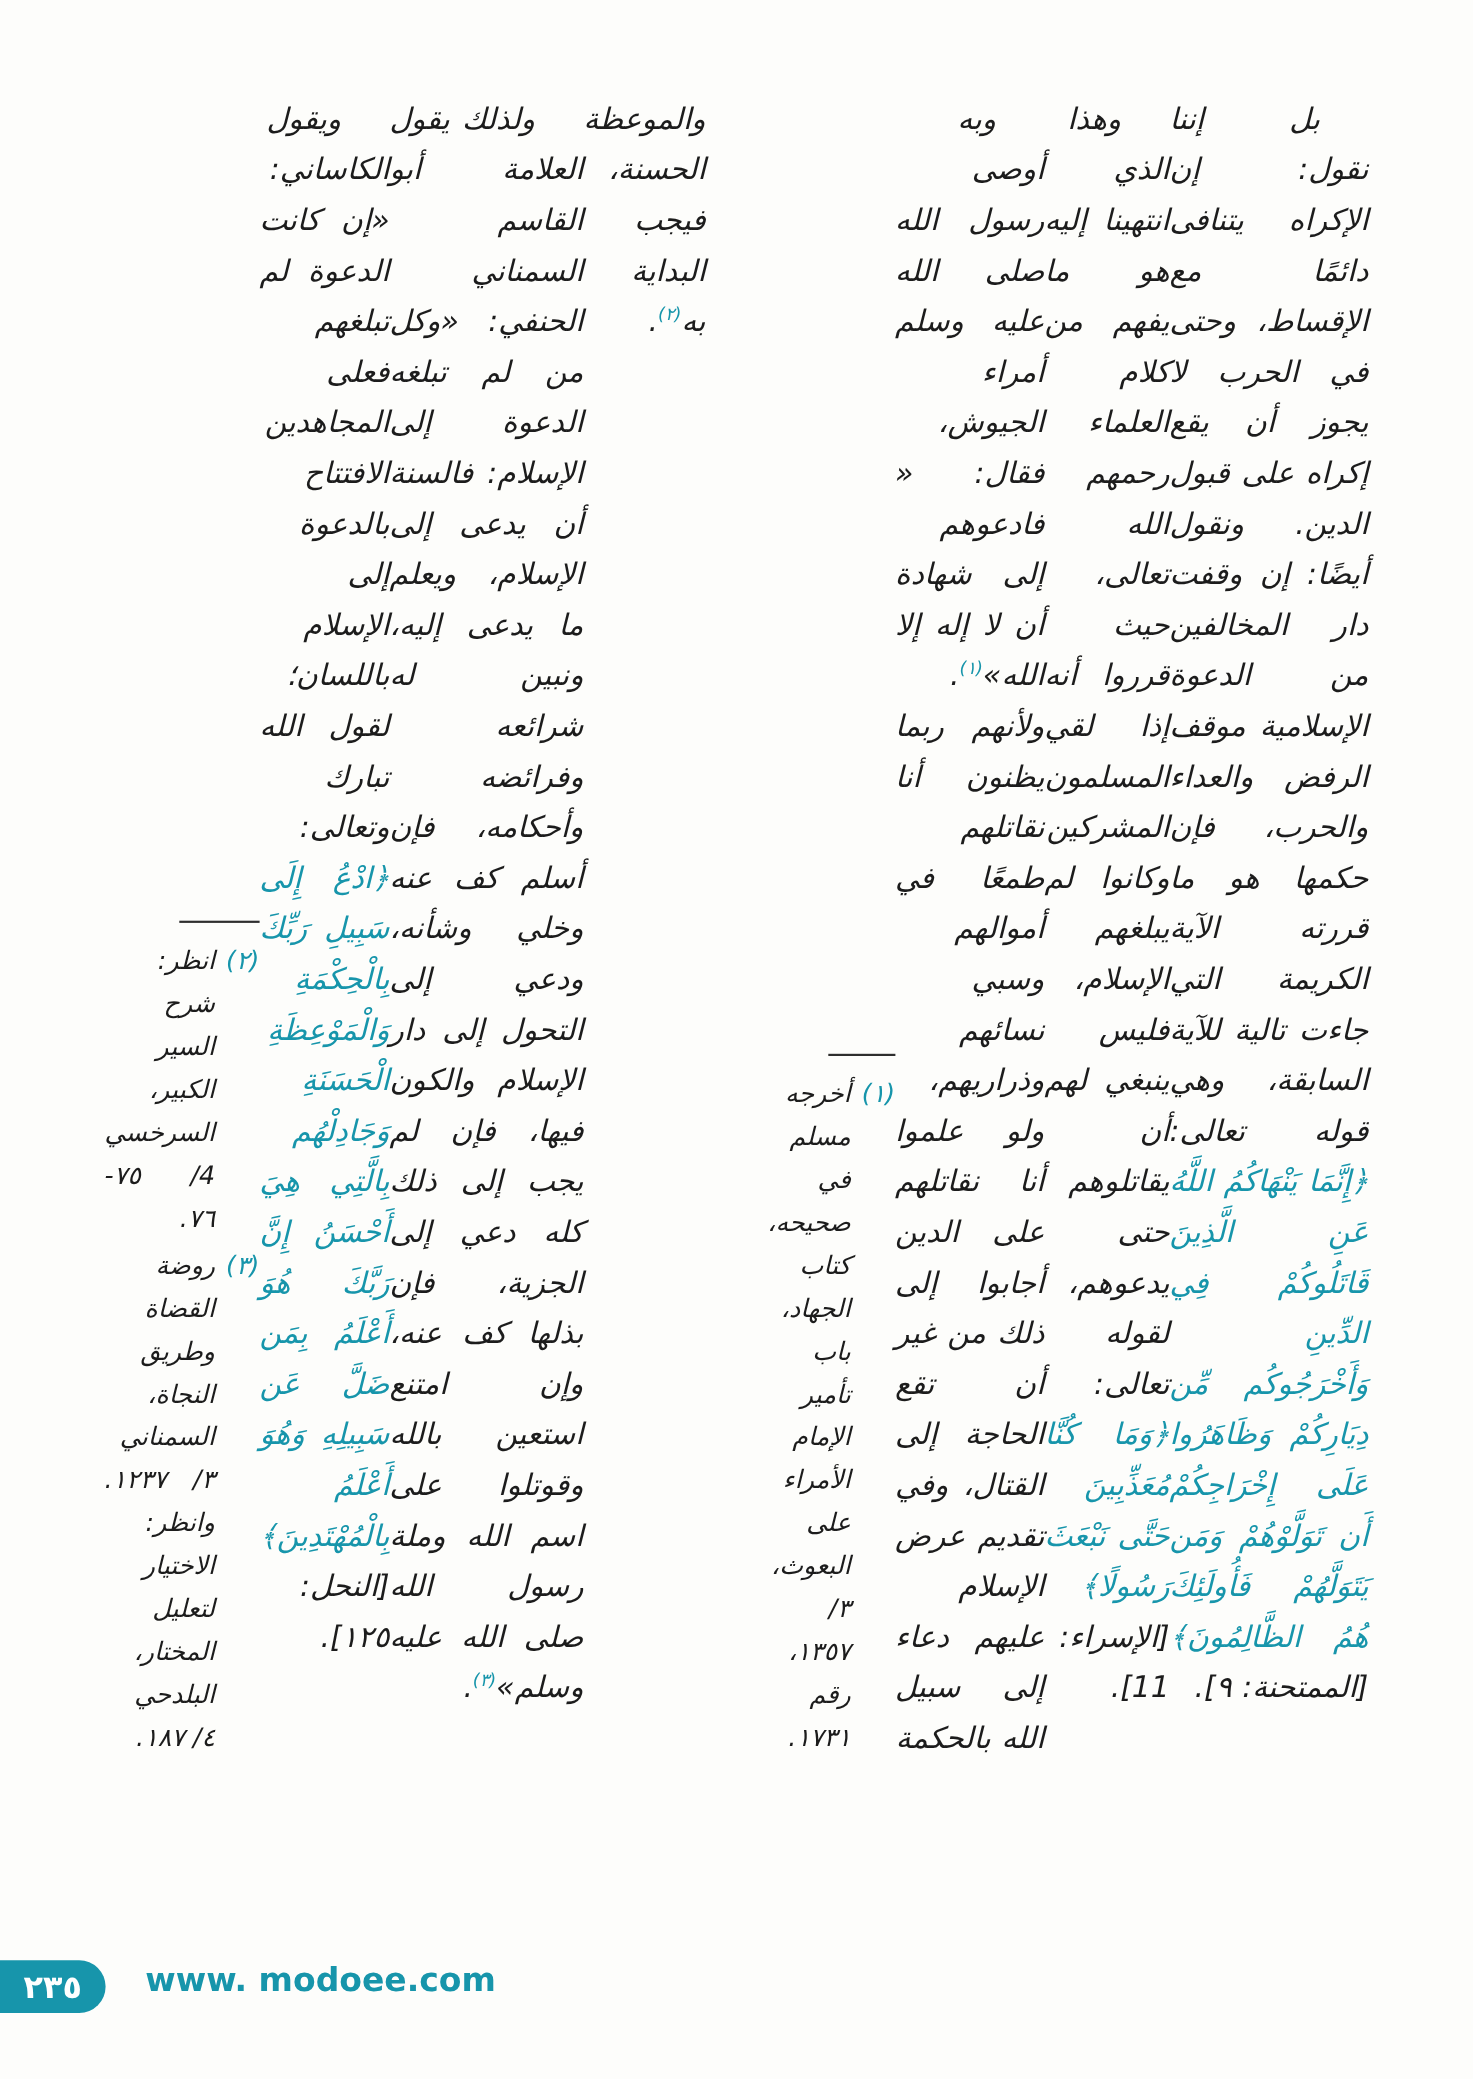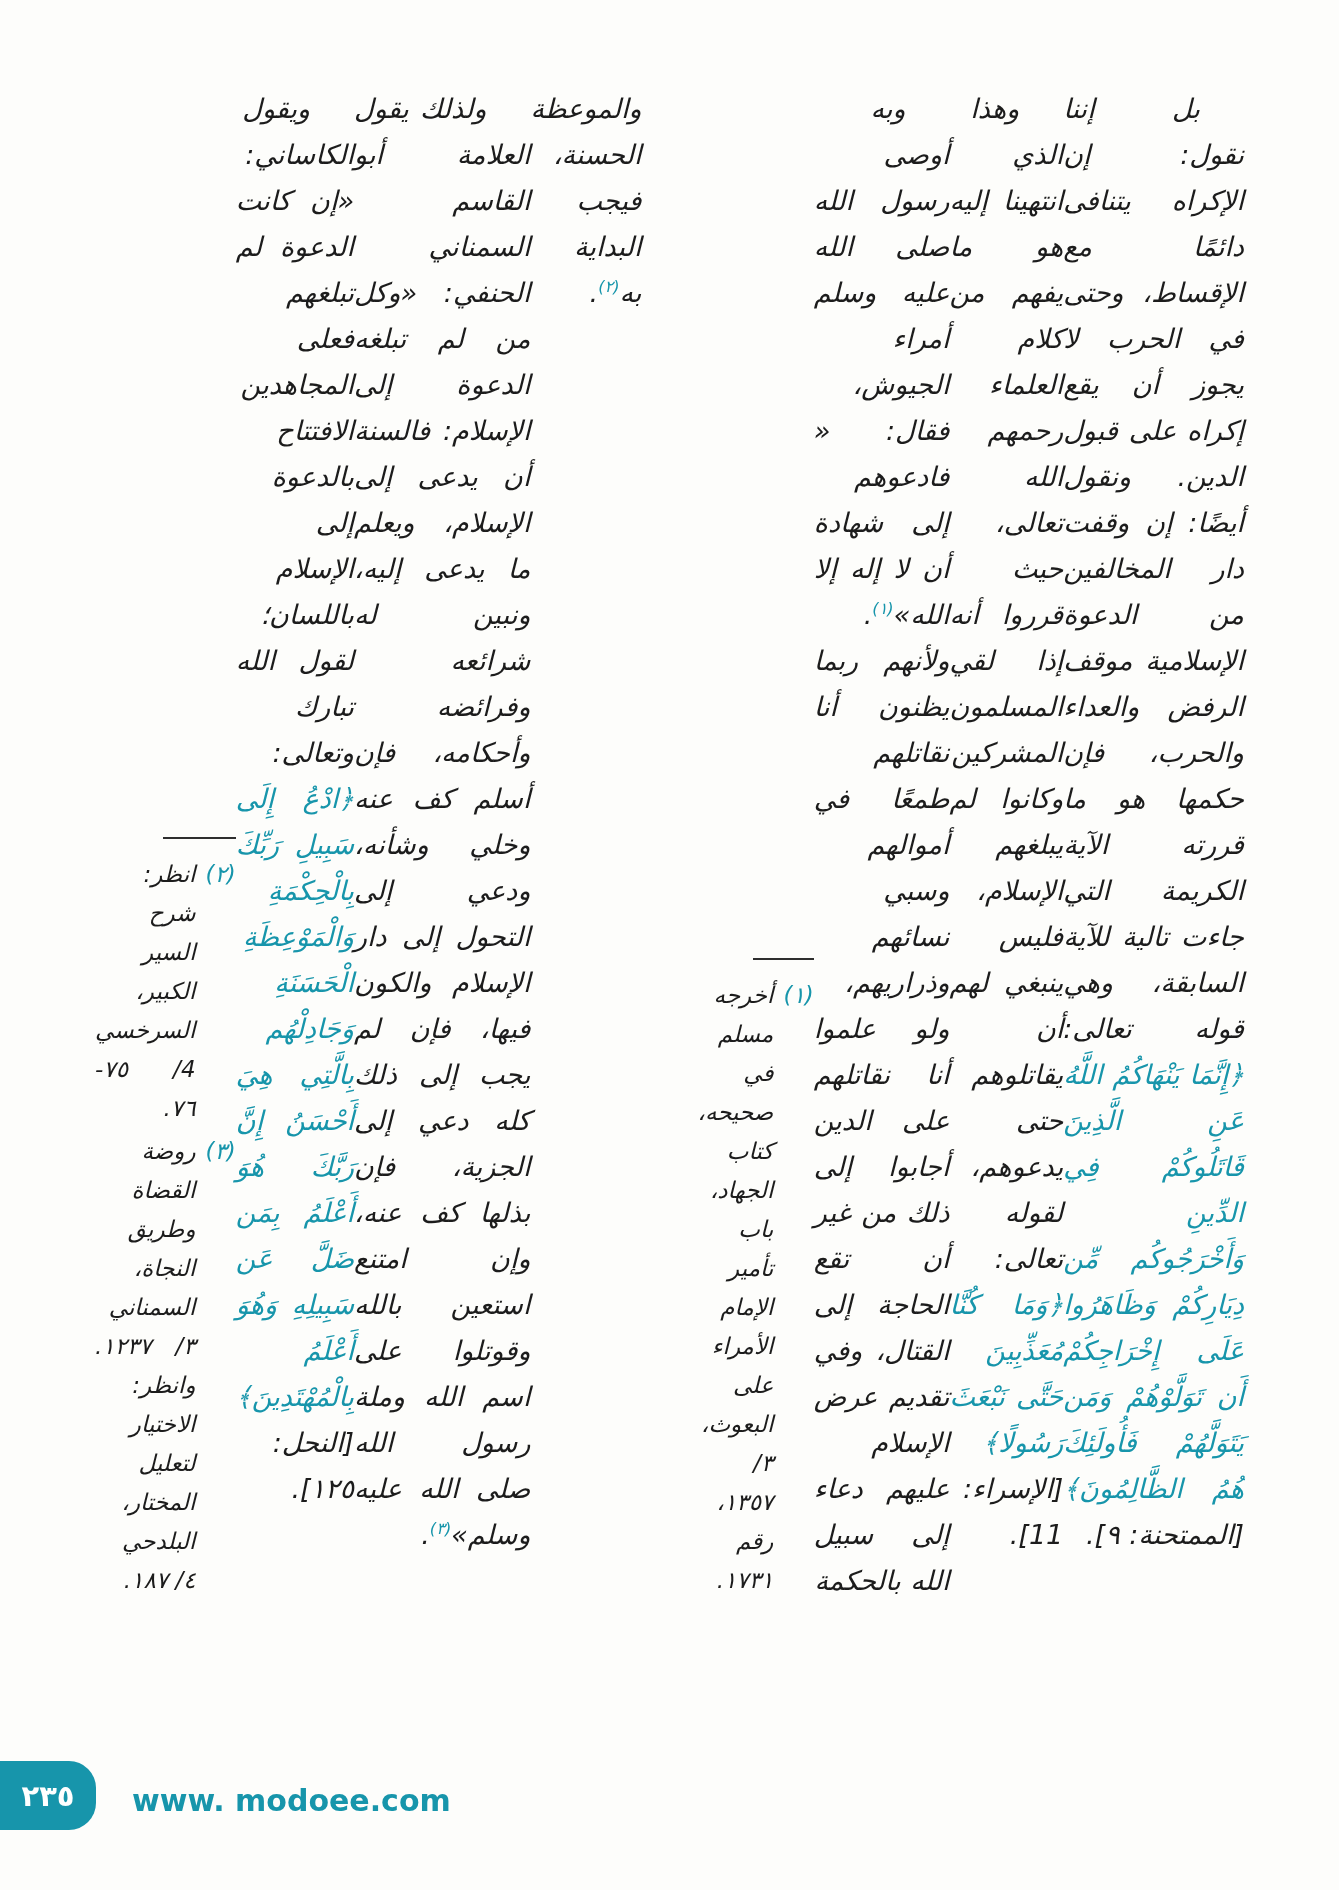--- a/index.html
+++ b/index.html
@@ -63,21 +63,21 @@
     font-size: 23px;
     line-height: 39px;
     text-align: justify;
     margin-bottom: 4px;
   }
   .fn-num { color: var(--accent); flex: 0 0 auto; }
   .fn-text { flex: 1; }
   .page-badge {
     position: absolute;
     left: 0; bottom: 60px;
-    width: 96px; height: 69px;
+    width: 96px; height: 48px;
     background: var(--accent);
     border-radius: 0 27px 27px 0;
     color: #ffffff;
     display: flex; align-items: center; justify-content: center;
     font-size: 29px;
     font-weight: bold;
   }
   .website {
     position: absolute;
     left: 132px; bottom: 72px;

